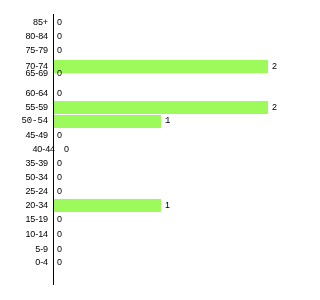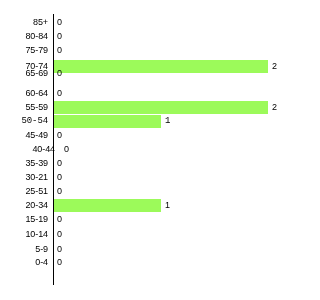--- a/index.html
+++ b/index.html
@@ -163,28 +163,28 @@
           </div>
         </div>
         <div class="row" style="top: 156px;">
           <div class="row-label">35-39</div>
           <div class="bar-zone">
             <div class="bar zero" style="width: 0px;"></div>
             <div class="bar-value" style="left: 3px;">0</div>
           </div>
         </div>
         <div class="row" style="top: 170.1px;">
-          <div class="row-label">30-21</div>
+          <div class="row-label">50-34</div>
           <div class="bar-zone">
             <div class="bar zero" style="width: 0px;"></div>
             <div class="bar-value" style="left: 3px;">0</div>
           </div>
         </div>
         <div class="row" style="top: 184.2px;">
-          <div class="row-label">25-51</div>
+          <div class="row-label">25-24</div>
           <div class="bar-zone">
             <div class="bar zero" style="width: 0px;"></div>
             <div class="bar-value" style="left: 3px;">0</div>
           </div>
         </div>
         <div class="row" style="top: 198.3px;">
           <div class="row-label">20-34</div>
           <div class="bar-zone">
             <div class="bar" style="width: 107px;"></div>
             <div class="bar-value" style="left: 111px;">1</div>

